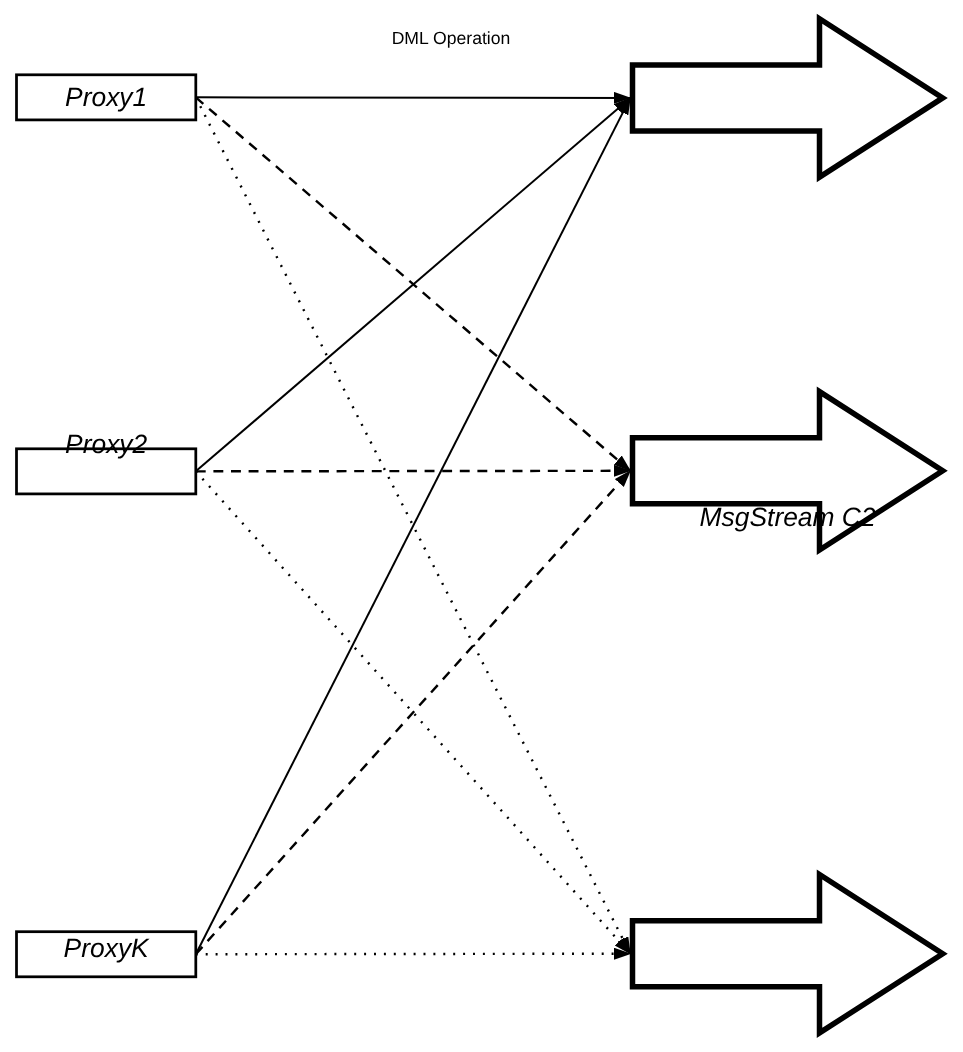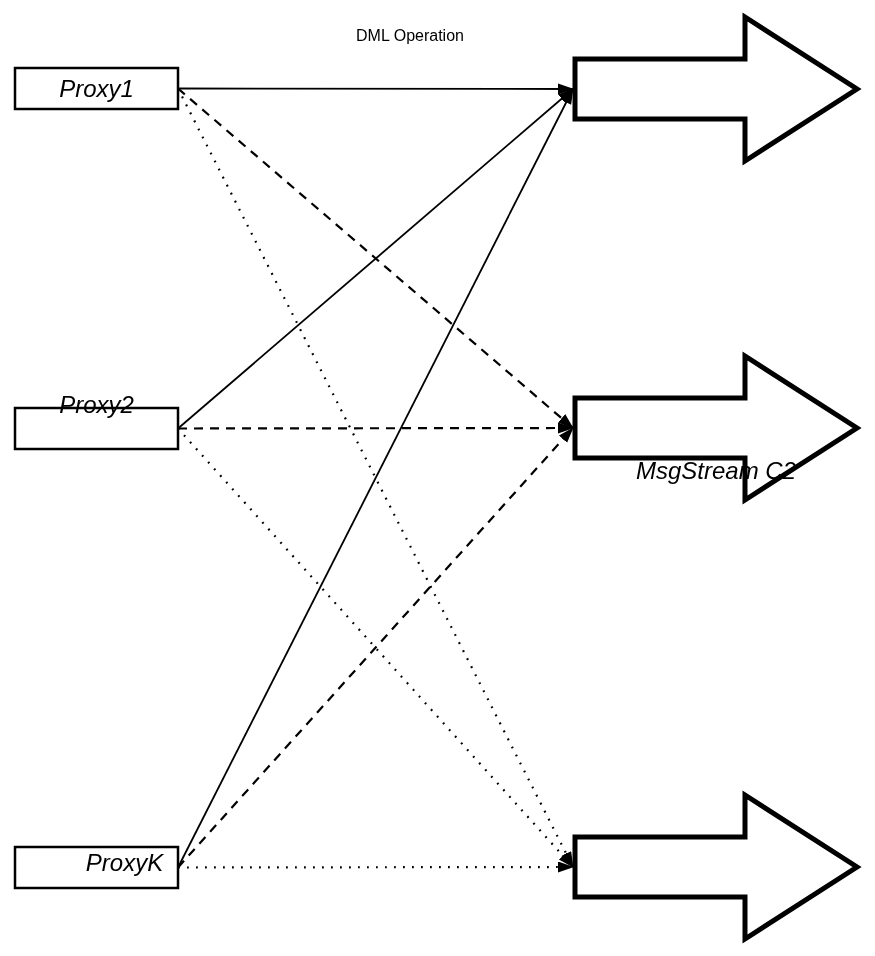--- a/index.html
+++ b/index.html
@@ -88,16 +88,16 @@
       <rect x="15" y="408" width="163" height="41" class="proxy-rect"></rect>
       <rect x="15" y="847" width="163" height="41" class="proxy-rect"></rect>
     </svg>
 
   <div class="diagram-title">
     <div>DML Operation</div>
   </div>
 
   <div class="node-label proxy-label" style="left: 15px; top: 68px; width: 163px; height: 41px;">Proxy1</div>
   <div class="node-label proxy-label" style="left: 15px; top: 384px; width: 163px; height: 41px;">Proxy2</div>
-  <div class="node-label proxy-label" style="left: 15px; top: 847px; width: 163px; height: 32px; padding-left: 28px;">ProxyK</div>
+  <div class="node-label proxy-label" style="left: 15px; top: 847px; width: 163px; height: 32px;">ProxyK</div>
 
   <div class="node-label stream-label" style="left: 575px; top: 412px; width: 282px; height: 32px; margin-top: 43px;">MsgStream C2</div>
 </div>
 
 </body></html>

